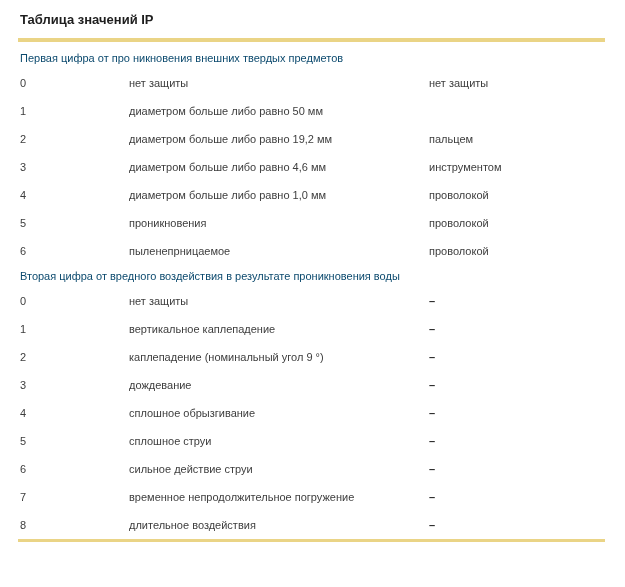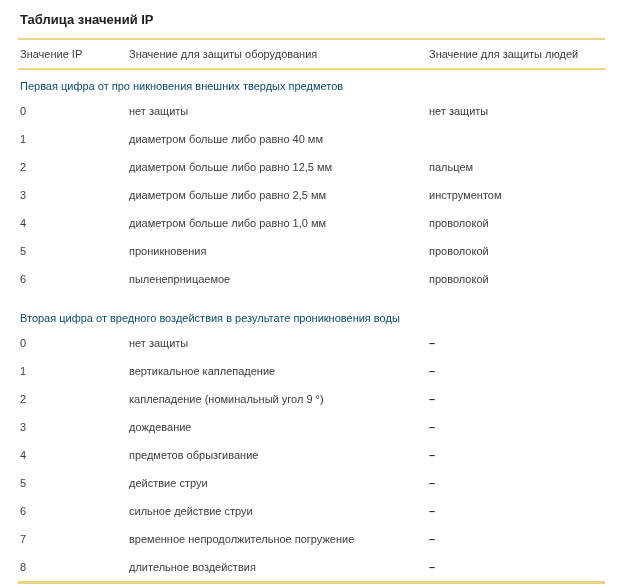--- a/index.html
+++ b/index.html
@@ -52,21 +52,21 @@
   }
   .section-title {
     font-size: 11px;
     font-weight: 400;
     color: #0c4a6e;
     line-height: 16px;
     padding-left: 2px;
     margin-top: 8px;
   }
   .section-title.second {
-    margin-top: 17px;
+    margin-top: 3px;
   }
   .rows {
     margin-top: 3px;
   }
   .row {
     height: 28px;
     font-size: 11px;
     color: #3d3d3d;
   }
   .cell {
@@ -84,48 +84,43 @@
 </head>
 <body>
 
 <div class="page">
   <div class="table-wrap">
 
     <div class="doc-title">Таблица значений IP</div>
 
     <hr class="gold-line">
 
-    <div class="grid-row header-row">
-      <div class="cell">Значение IP</div>
-      <div class="cell">Значение для защиты оборудования</div>
-      <div class="cell">Значение для защиты людей</div>
-    </div>
 
     <hr class="gold-line">
 
     <div class="section-title">Первая цифра от про никновения внешних твердых предметов</div>
 
     <div class="rows">
       <div class="grid-row row">
         <div class="cell">0</div>
         <div class="cell">нет защиты</div>
         <div class="cell">нет защиты</div>
       </div>
       <div class="grid-row row">
         <div class="cell">1</div>
-        <div class="cell">диаметром больше либо равно 40 мм</div>
+        <div class="cell">диаметром больше либо равно 50 мм</div>
       </div>
       <div class="grid-row row">
         <div class="cell">2</div>
-        <div class="cell">диаметром больше либо равно 12,5 мм</div>
+        <div class="cell">диаметром больше либо равно 19,2 мм</div>
         <div class="cell">пальцем</div>
       </div>
       <div class="grid-row row">
         <div class="cell">3</div>
-        <div class="cell">диаметром больше либо равно 2,5 мм</div>
+        <div class="cell">диаметром больше либо равно 4,6 мм</div>
         <div class="cell">инструментом</div>
       </div>
       <div class="grid-row row">
         <div class="cell">4</div>
         <div class="cell">диаметром больше либо равно 1,0 мм</div>
         <div class="cell">проволокой</div>
       </div>
       <div class="grid-row row">
         <div class="cell">5</div>
         <div class="cell">проникновения</div>
@@ -156,26 +151,26 @@
         <div class="cell">каплепадение (номинальный угол 9 °)</div>
         <div class="cell bold-dash">–</div>
       </div>
       <div class="grid-row row">
         <div class="cell">3</div>
         <div class="cell">дождевание</div>
         <div class="cell bold-dash">–</div>
       </div>
       <div class="grid-row row">
         <div class="cell">4</div>
-        <div class="cell">предметов обрызгивание</div>
+        <div class="cell">сплошное обрызгивание</div>
         <div class="cell bold-dash">–</div>
       </div>
       <div class="grid-row row">
         <div class="cell">5</div>
-        <div class="cell">действие струи</div>
+        <div class="cell">сплошное струи</div>
         <div class="cell bold-dash">–</div>
       </div>
       <div class="grid-row row">
         <div class="cell">6</div>
         <div class="cell">сильное действие струи</div>
         <div class="cell bold-dash">–</div>
       </div>
       <div class="grid-row row">
         <div class="cell">7</div>
         <div class="cell">временное непродолжительное погружение</div>

